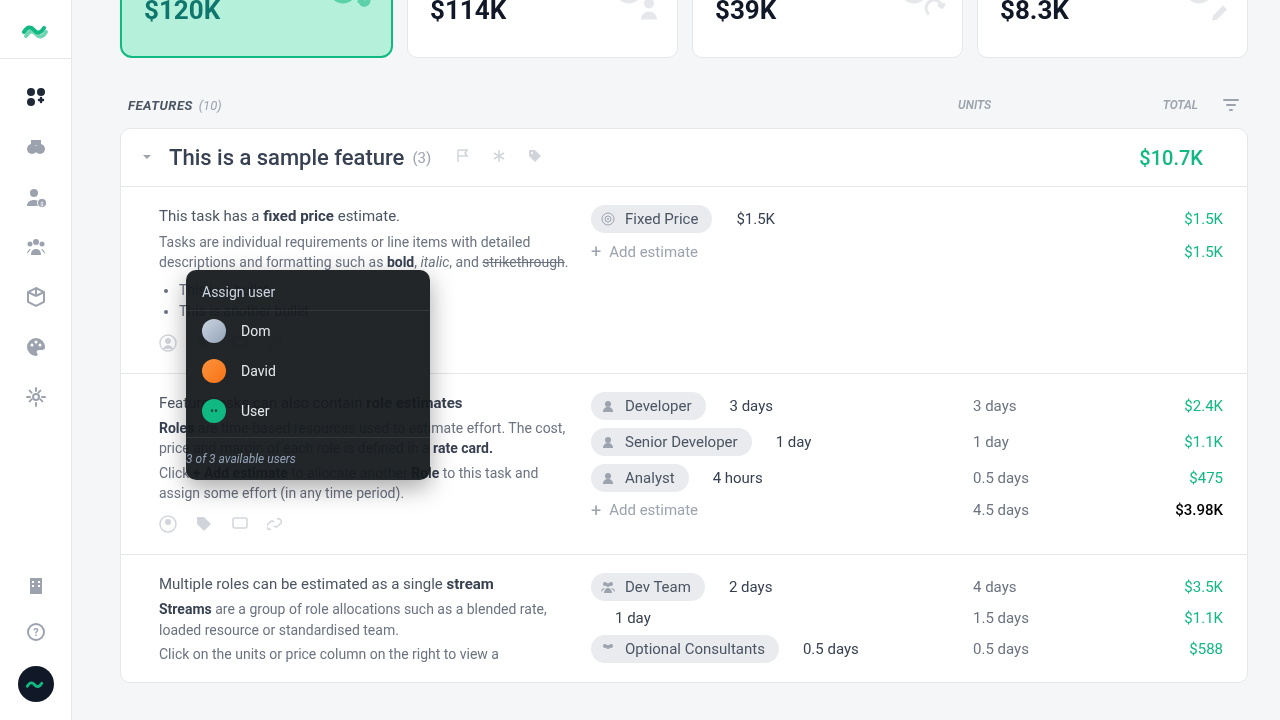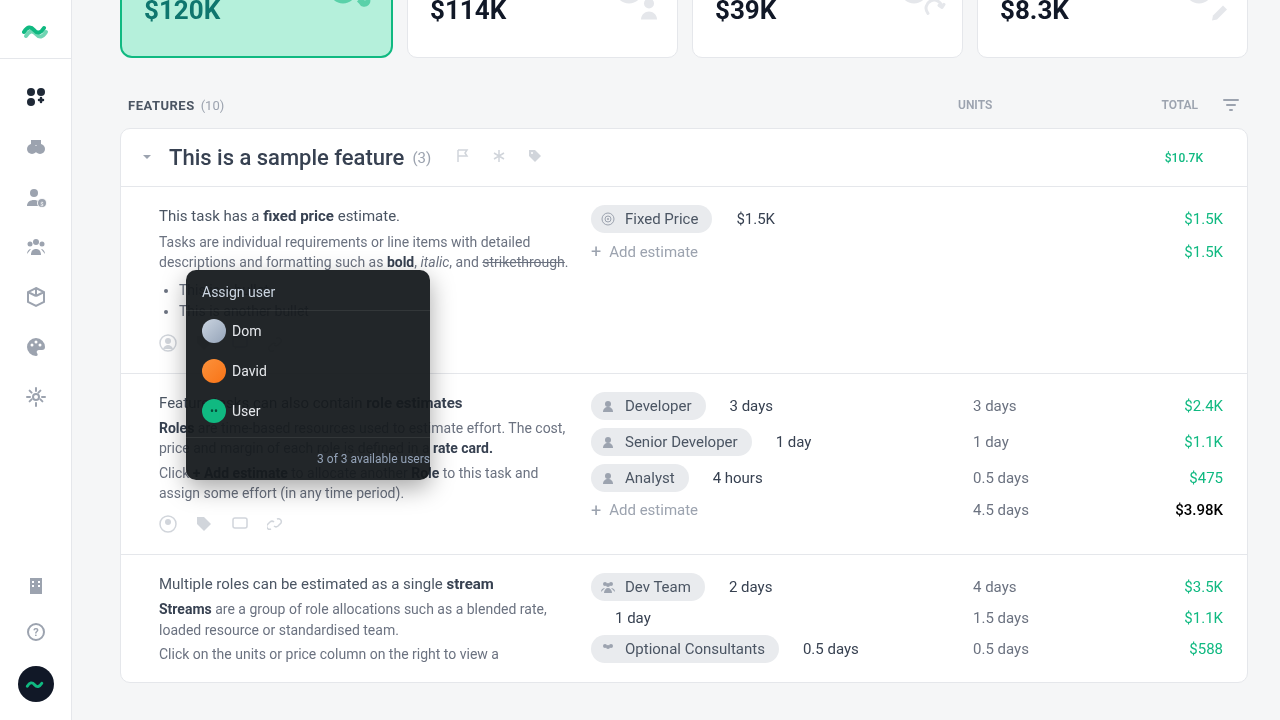--- a/index.html
+++ b/index.html
@@ -19,36 +19,36 @@
 .main { flex: 1; overflow: hidden; padding: 0 32px 0 48px; }
 
 .cards { display: flex; gap: 14px; margin-top: -38px; }
 .card { flex: 1; background: #fff; border: 1px solid #e5e7eb; border-radius: 10px; padding: 20px 22px 20px 22px; height: 96px; position: relative; display: flex; align-items: center; }
 .card.selected { background: #b5f0db; border: 2px solid #10b981; border-radius: 12px; }
 .card-value { font-size: 26px; font-weight: 700; color: #111827; }
 .card.selected .card-value { color: #0f766e; }
 .card-icon { position: absolute; right: 14px; top: 50%; transform: translateY(-70%); color: #e5e7eb; }
 .card.selected .card-icon { color: #10b981; opacity: .55; }
 
-.features-header { display: flex; align-items: center; margin-top: 38px; padding: 0 8px; }
+.features-header { display: flex; align-items: center; margin-top: 38px; padding: 0 8px; font-style: italic; }
 .features-title { font-size: 13px; font-weight: 700; letter-spacing: .5px; color: #4b5563; }
 .features-count { font-size: 13px; color: #9ca3af; margin-left: 6px; }
 .col-units { margin-left: auto; font-size: 12px; font-weight: 600; color: #9ca3af; width: 160px; text-align: left; }
 .col-total { font-size: 12px; font-weight: 600; color: #9ca3af; width: 80px; text-align: right; }
 .filter-icon { width: 42px; display: flex; justify-content: flex-end; color: #9ca3af; cursor: pointer; }
 
 .features-box { background: #fff; border: 1px solid #e5e7eb; border-radius: 10px; margin-top: 14px; overflow: hidden; }
 
 .feature-row { display: flex; align-items: center; padding: 16px 20px; border-bottom: 1px solid #e5e7eb; }
 .chevron { width: 16px; color: #9ca3af; margin-right: 12px; cursor: pointer; }
 .feature-title { font-size: 22px; font-weight: 500; color: #374151; }
 .feature-sub-count { font-size: 15px; color: #9ca3af; margin-left: 8px; }
 .feature-icons { display: flex; gap: 20px; margin-left: 24px; color: #d1d5db; }
 .feature-icons span { cursor: pointer; }
-.feature-total { margin-left: auto; font-size: 12px; font-weight: 500; color: #10b981; width: 90px; text-align: right; margin-right: 24px; }
+.feature-total { margin-left: auto; font-size: 20px; font-weight: 500; color: #10b981; width: 90px; text-align: right; margin-right: 24px; }
 
 .task { display: flex; border-bottom: 1px solid #e5e7eb; padding: 18px 20px 14px 38px; }
 .task-desc { flex: 0 0 432px; padding-right: 20px; color: #4b5563; font-size: 15px; line-height: 1.5; }
 .task-desc p { margin-bottom: 4px; }
 .task-desc .sub { color: #6b7280; font-size: 14px; line-height: 1.45; }
 .task-desc ul { margin: 8px 0 8px 20px; color: #6b7280; font-size: 14px; }
 .task-actions { display: flex; gap: 18px; margin-top: 12px; color: #d1d5db; }
 .task-actions span { cursor: pointer; }
 
 .task-estimates { flex: 1; display: flex; flex-direction: column; gap: 8px; }
@@ -58,26 +58,26 @@
 .est-amount { margin-left: 24px; font-size: 15px; color: #374151; }
 .est-units { width: 160px; text-align: left; font-size: 15px; color: #6b7280; }
 .est-total { width: 90px; text-align: right; font-size: 15px; color: #10b981; margin-right: 4px; }
 .est-total.dark { color: #000000; font-weight: 500; }
 .add-est { display: flex; align-items: center; gap: 8px; color: #9ca3af; font-size: 15px; cursor: pointer; }
 .add-est .plus { font-size: 18px; }
 .est-left { flex: 1; display: flex; align-items: center; }
 
 .popover { position: absolute; left: 186px; top: 270px; width: 244px; background: rgba(20,24,28,.94); border-radius: 10px; color: #e5e7eb; padding: 14px 0 10px 0; z-index: 50; box-shadow: 0 8px 24px rgba(0,0,0,.35); }
 .popover-title { font-size: 14px; padding: 0 16px 10px 16px; border-bottom: 1px solid rgba(255,255,255,.08); color: #cbd5e1; }
-.popover-item { display: flex; align-items: center; gap: 6px; padding: 8px 16px; cursor: pointer; font-size: 14px; }
+.popover-item { display: flex; align-items: center; gap: 15px; padding: 8px 16px; cursor: pointer; font-size: 14px; }
 .pop-avatar { width: 24px; height: 24px; border-radius: 50%; background: #64748b; display: inline-block; }
 .pop-avatar.a1 { background: linear-gradient(135deg,#cbd5e1,#94a3b8); }
 .pop-avatar.a2 { background: linear-gradient(135deg,#fb923c,#f97316); }
 .pop-avatar.a3 { background: #10b981; display: flex; align-items: center; justify-content: center; color: #064e3b; font-size: 12px; }
-.popover-footer { text-align: right; font-size: 12px; color: #94a3b8; padding: 14px 0 4px 0; border-top: 1px solid rgba(255,255,255,.08); margin-top: 6px; }
+.popover-footer { text-align: left; font-size: 12px; color: #94a3b8; padding: 14px 0 4px 0; border-top: 1px solid rgba(255,255,255,.08); margin-top: 6px; font-style: italic; }
 
 b { font-weight: 700; color: #374151; }
 i { font-style: italic; }
 s { text-decoration: line-through; }
 </style>
 </head>
 <body>
 
 <div class="app">
   <div class="sidebar">

